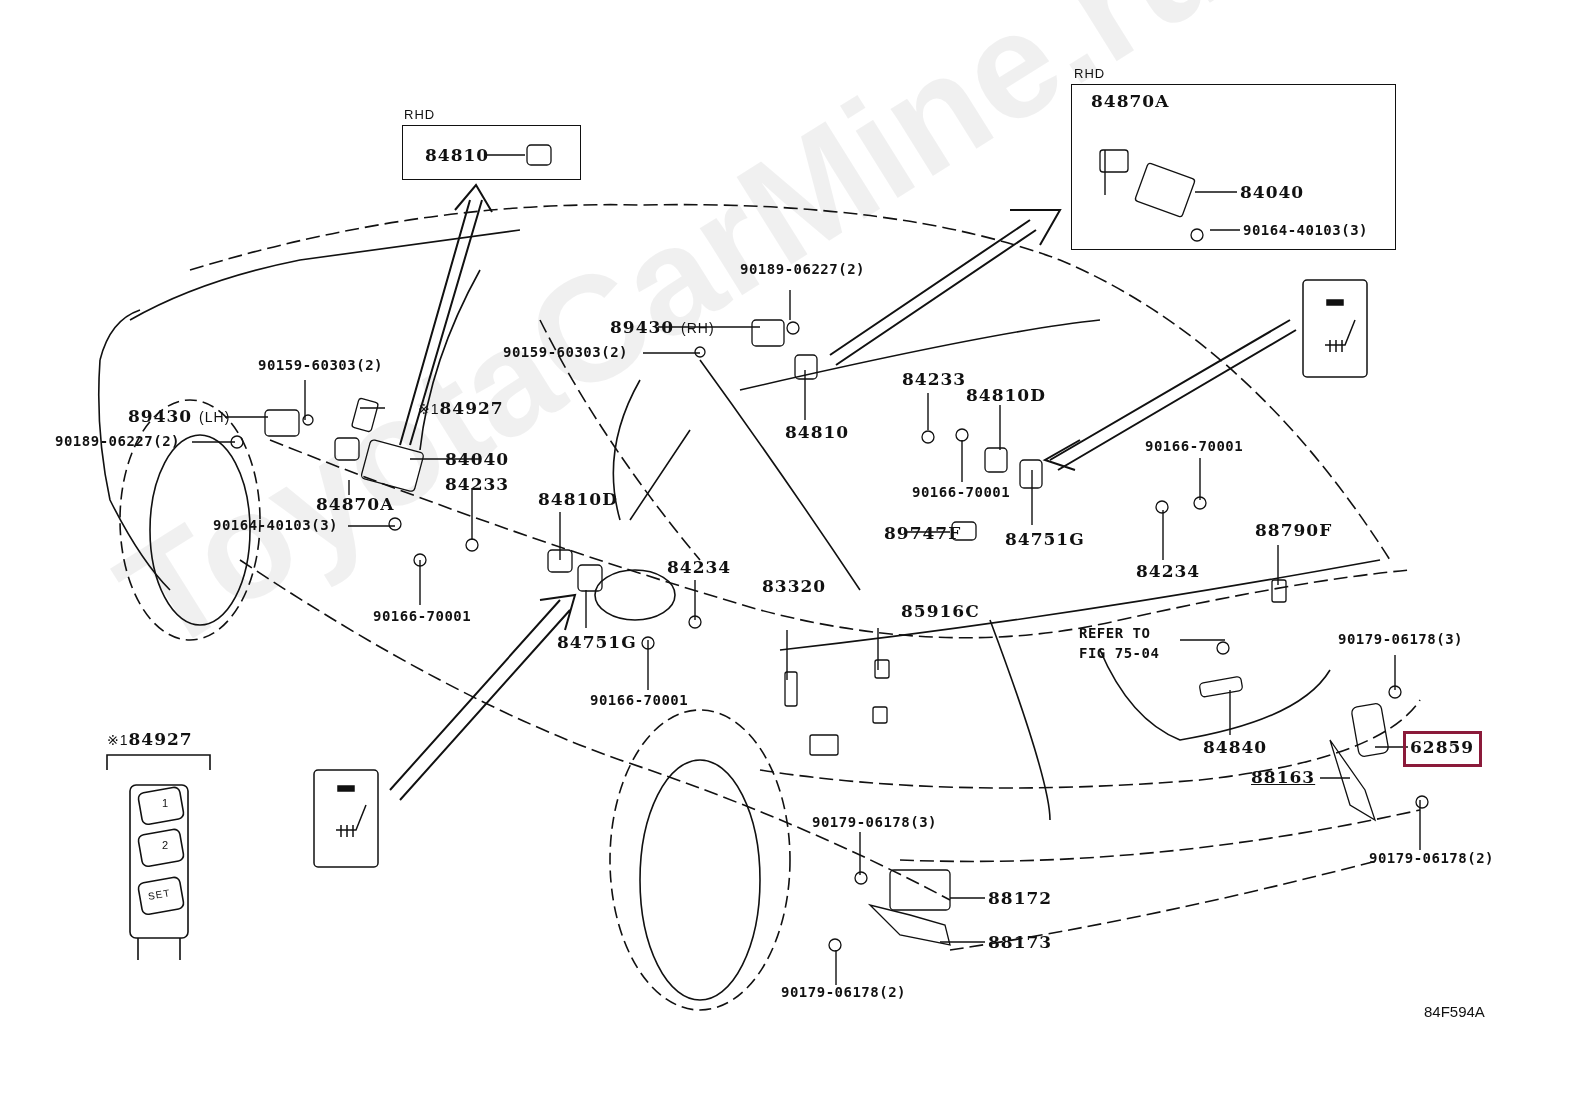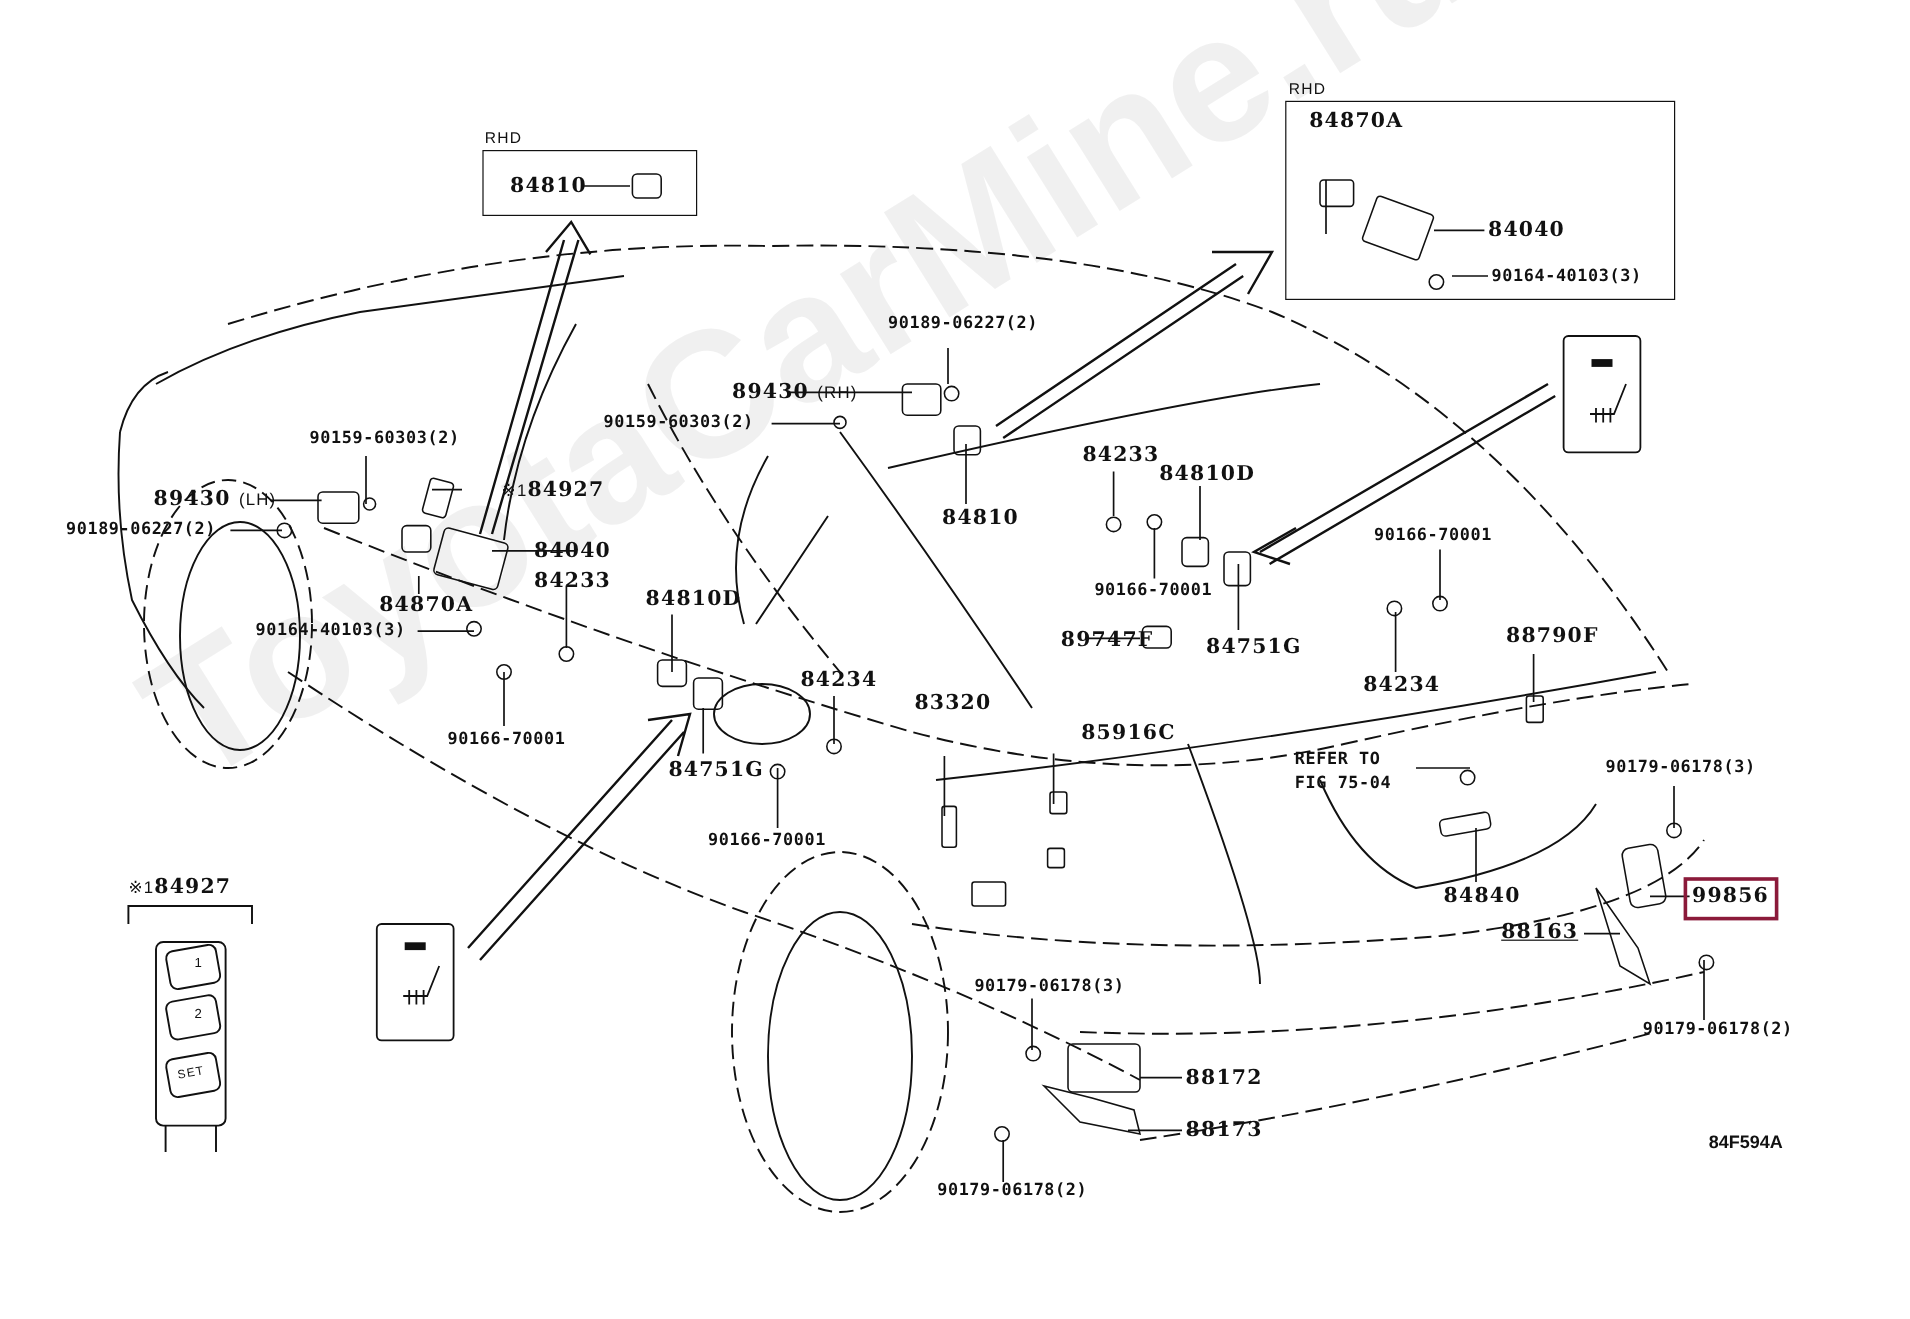--- a/index.html
+++ b/index.html
@@ -181,28 +181,28 @@
   <div class="lbl sm" style="left:1145px;top:438px;">90166-70001</div>
   <div class="lbl" style="left:1136px;top:561px;">84234</div>
   <div class="lbl" style="left:1255px;top:520px;">88790F</div>
 
   <div class="lbl sm" style="left:1079px;top:625px;">REFER TO</div>
   <div class="lbl sm" style="left:1079px;top:645px;">FIG 75-04</div>
   <div class="lbl" style="left:1203px;top:737px;">84840</div>
 
   <div class="lbl sm" style="left:1338px;top:631px;">90179-06178(3)</div>
   <div class="hl" style="left:1403px;top:731px;width:73px;height:30px;"></div>
-  <div class="lbl" style="left:1410px;top:737px;">99856</div>
+  <div class="lbl" style="left:1410px;top:737px;">62859</div>
   <div class="lbl" style="left:1251px;top:767px;text-decoration:underline;">88163</div>
   <div class="lbl sm" style="left:1369px;top:850px;">90179-06178(2)</div>
 
   <div class="lbl sm" style="left:812px;top:814px;">90179-06178(3)</div>
   <div class="lbl" style="left:988px;top:888px;">88172</div>
   <div class="lbl" style="left:988px;top:932px;">88173</div>
   <div class="lbl sm" style="left:781px;top:984px;">90179-06178(2)</div>
 
   <div class="lbl" style="left:107px;top:729px;"><span class="suf">※1</span><span>84927</span></div>
   <div class="lbl xs" style="left:162px;top:797px;font-size:11px;">1</div>
   <div class="lbl xs" style="left:162px;top:839px;font-size:11px;">2</div>
   <div class="lbl xs" style="left:148px;top:889px;font-size:10px;transform:rotate(-10deg);">SET</div>
 
-  <div class="code" style="left:1424px;top:944px;font-weight:bold;">84F594A</div>
+  <div class="code" style="left:1424px;top:1003px;">84F594A</div>
 </div>
 
 </body></html>

